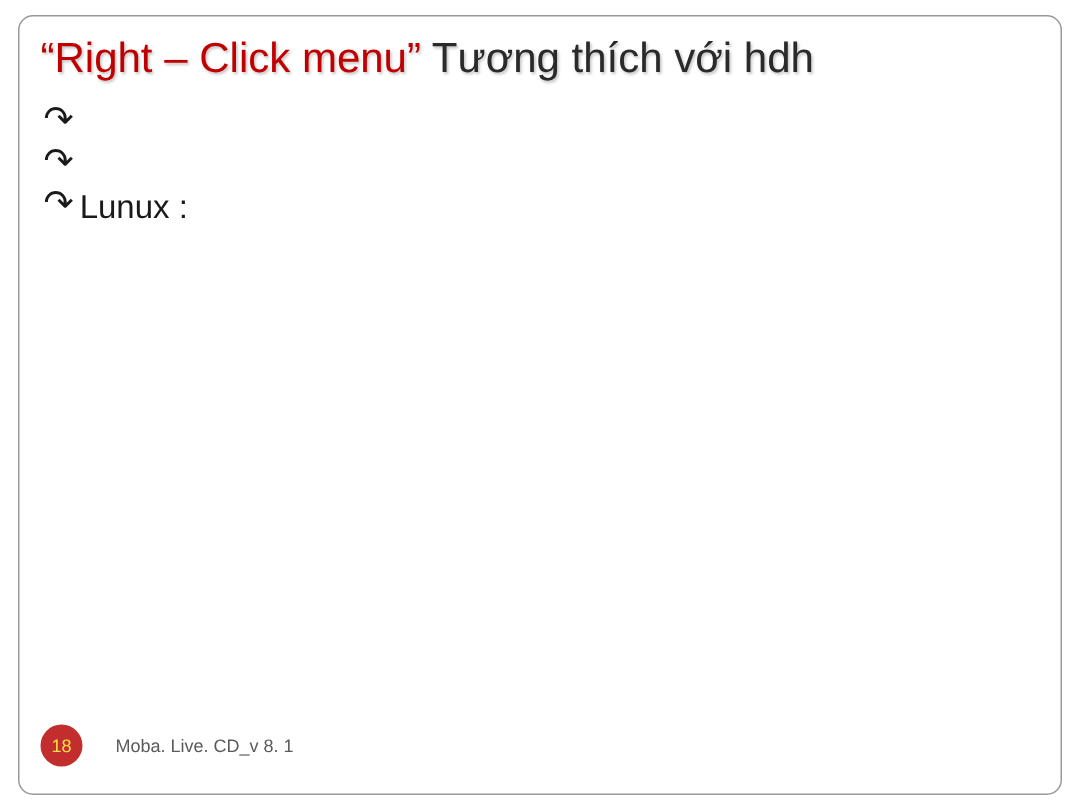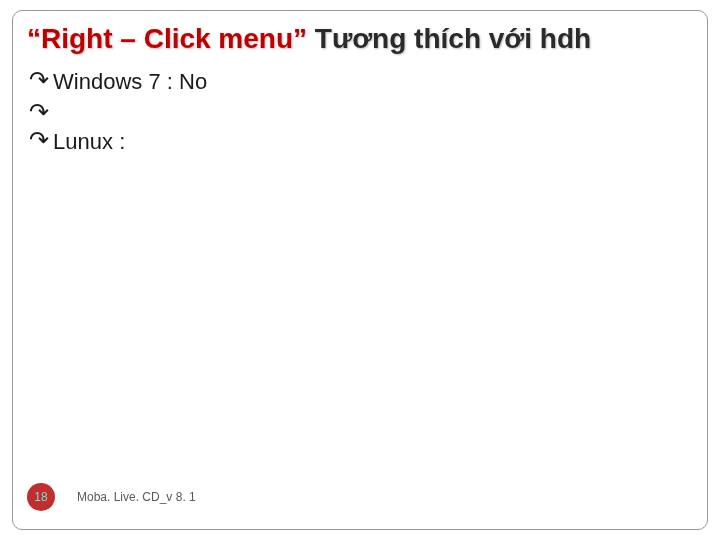--- a/index.html
+++ b/index.html
@@ -14,21 +14,21 @@
     .slide {
       width: 100%;
       height: 100%;
       border: 1px solid #999;
       border-radius: 10px;
       position: relative;
       padding: 12px 14px 14px 14px;
     }
     .title {
       font-size: 28px;
-      font-weight: bold;
+      font-weight: normal;
       text-shadow: 1px 1px 2px rgba(150,150,150,0.6);
       margin-bottom: 14px;
     }
     .title-red { color: #c00000; }
     .title-rest { color: #2a2a2a; }
     .bullet-list { margin-left: 2px; }
     .bullet-item {
       font-size: 22px;
       color: #1a1a1a;
       margin-bottom: 6px;
@@ -50,21 +50,21 @@
       left: 14px;
       display: flex;
       align-items: center;
       gap: 22px;
     }
     .page-num {
       width: 28px;
       height: 28px;
       border-radius: 50%;
       background: #c22d2d;
-      color: #5eead4;
+      color: #fde047;
       font-size: 12px;
       display: flex;
       align-items: center;
       justify-content: center;
       font-weight: normal;
     }
     .footer-text {
       font-size: 12px;
       color: #5a5a5a;
     }
@@ -73,21 +73,20 @@
 <body>
 
 <div class="slide">
   <h1 class="title">
     <span class="title-red">“Right – Click menu”</span><span class="title-rest"> Tương thích với hdh</span>
   </h1>
 
   <div class="bullet-list">
     <div class="bullet-item">
       <span class="bullet-icon">↷</span>
-      <span>Windows 7 : No</span>
     </div>
     <div class="bullet-item">
       <span class="bullet-icon">↷</span>
     </div>
     <div class="bullet-item">
       <span class="bullet-icon">↷</span>
       <span>Lunux :</span>
     </div>
   </div>
 

